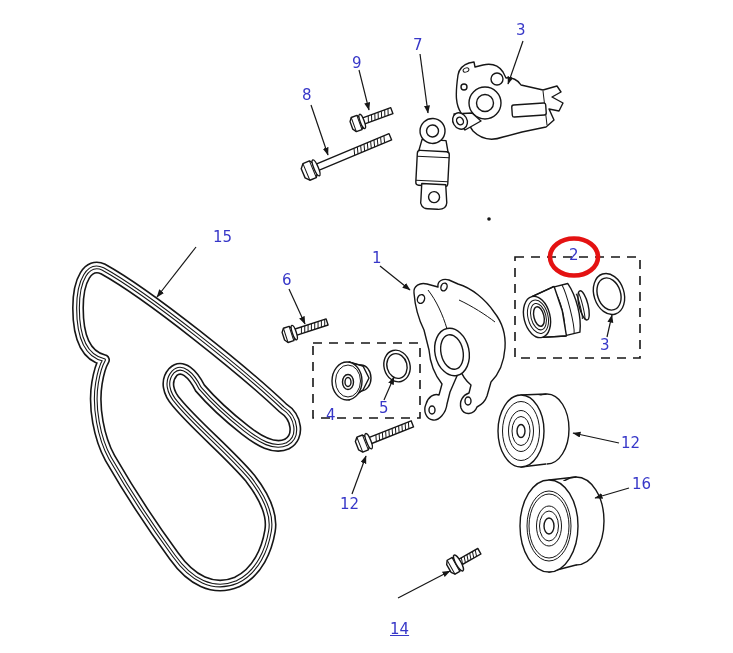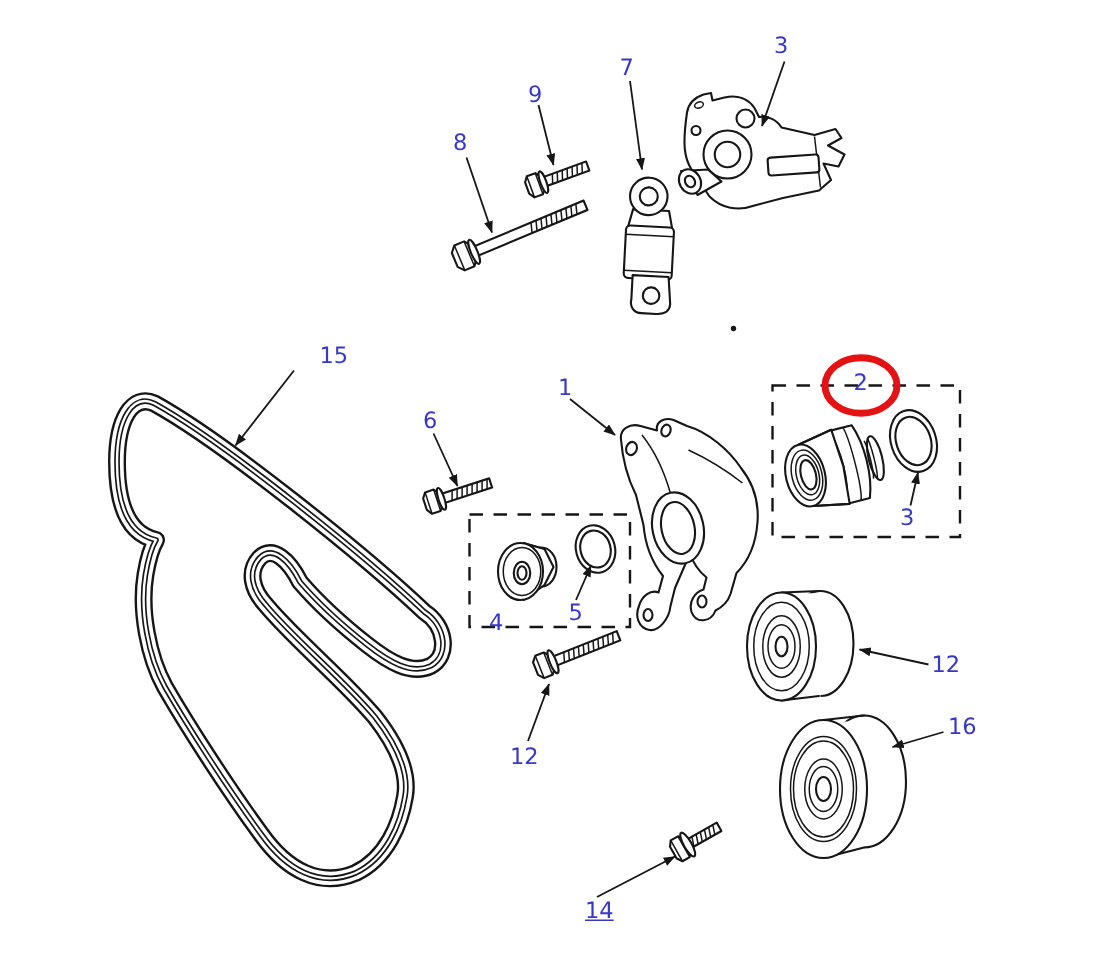--- a/index.html
+++ b/index.html
@@ -238,17 +238,17 @@
       <span class="part-label" style="left: 326px; top: 408px;">4</span>
       <span class="part-label" style="left: 379px; top: 401px;">5</span>
       <span class="part-label" style="left: 282px; top: 273px;">6</span>
       <span class="part-label" style="left: 413px; top: 38px;">7</span>
       <span class="part-label" style="left: 302px; top: 88px;">8</span>
       <span class="part-label" style="left: 352px; top: 56px;">9</span>
       <span class="part-label" style="left: 516px; top: 23px;">3</span>
       <span class="part-label" style="left: 621px; top: 436px;">12</span>
       <span class="part-label" style="left: 340px; top: 497px; text-align: right;">12</span>
       <span class="part-label" style="left: 632px; top: 477px;">16</span>
-      <span class="part-label" style="left: 390px; top: 600px; text-decoration: underline;">14</span>
+      <span class="part-label" style="left: 390px; top: 622px; text-decoration: underline;">14</span>
       <span class="part-label" style="left: 185px; top: 230px; margin-left: 28px;">15</span>
     </div>
 
 </div>
 
 </body></html>

